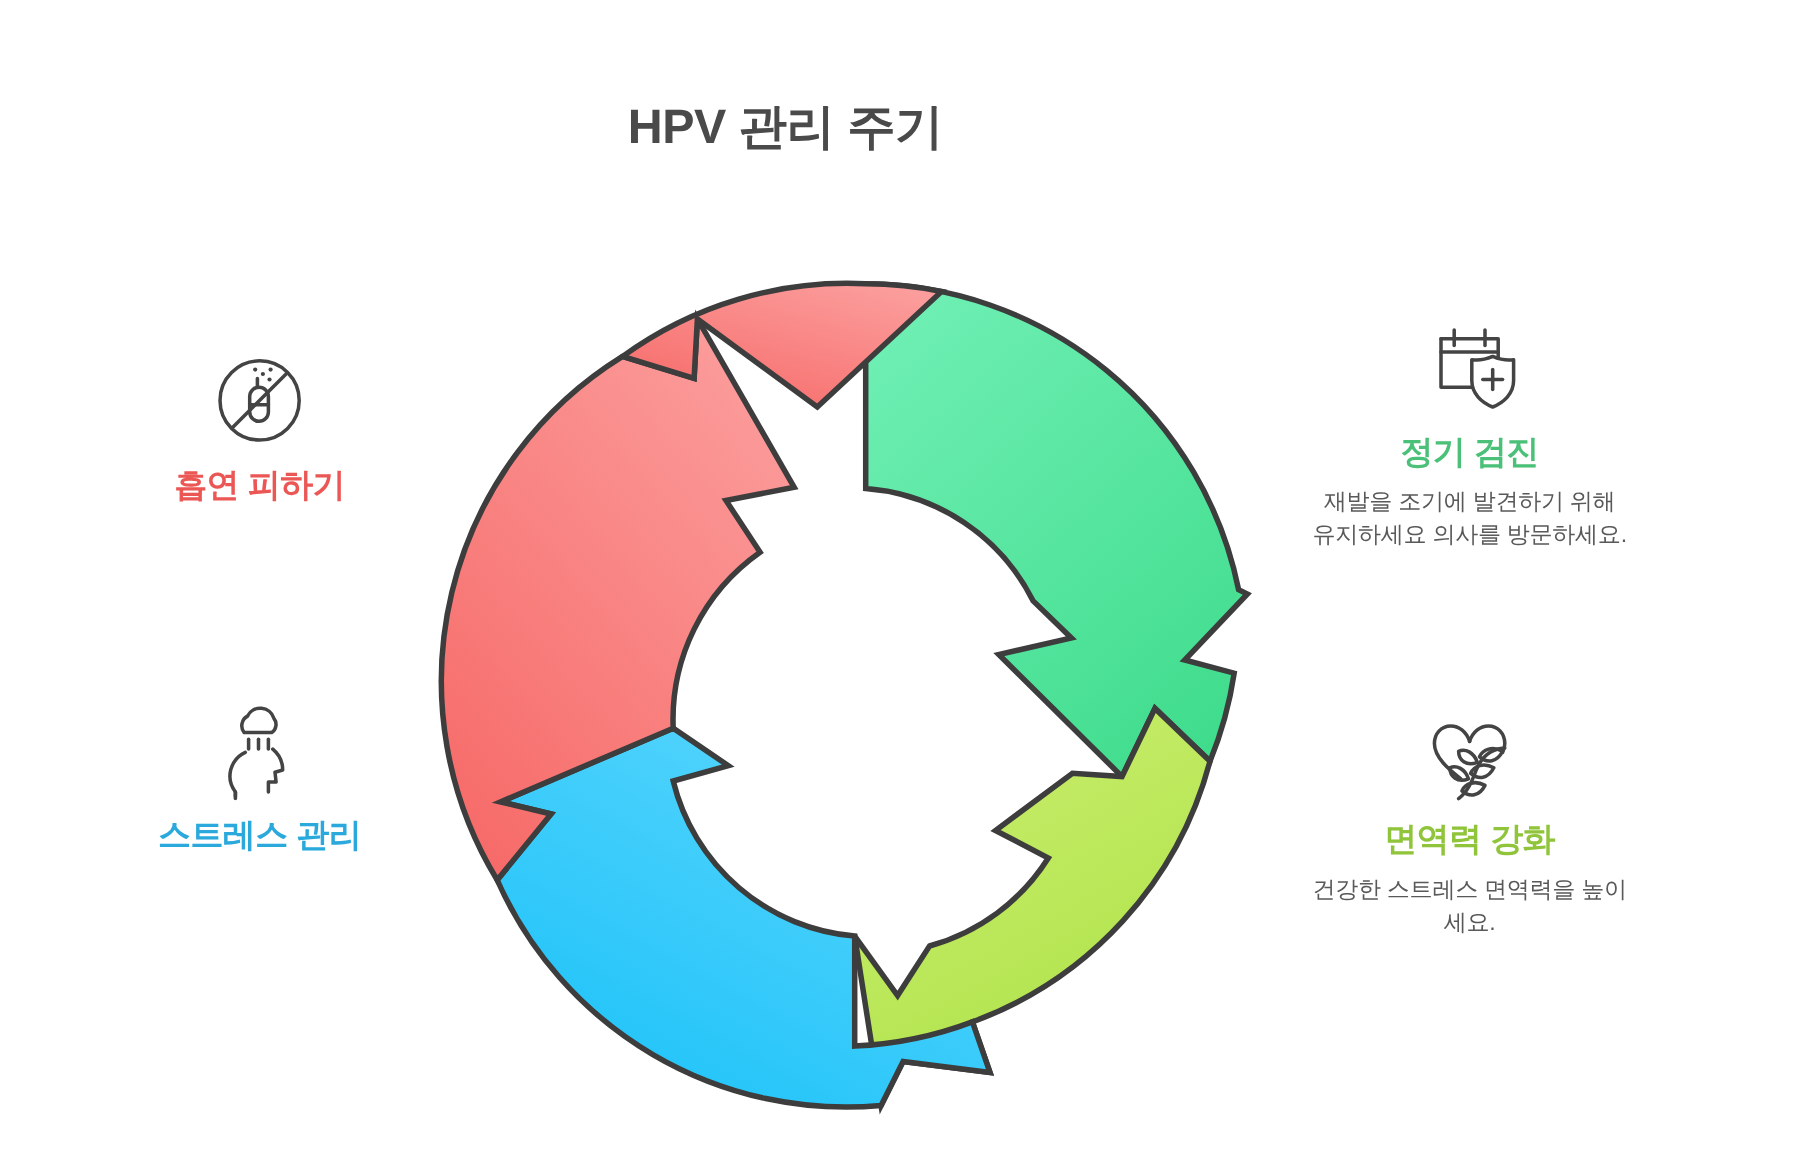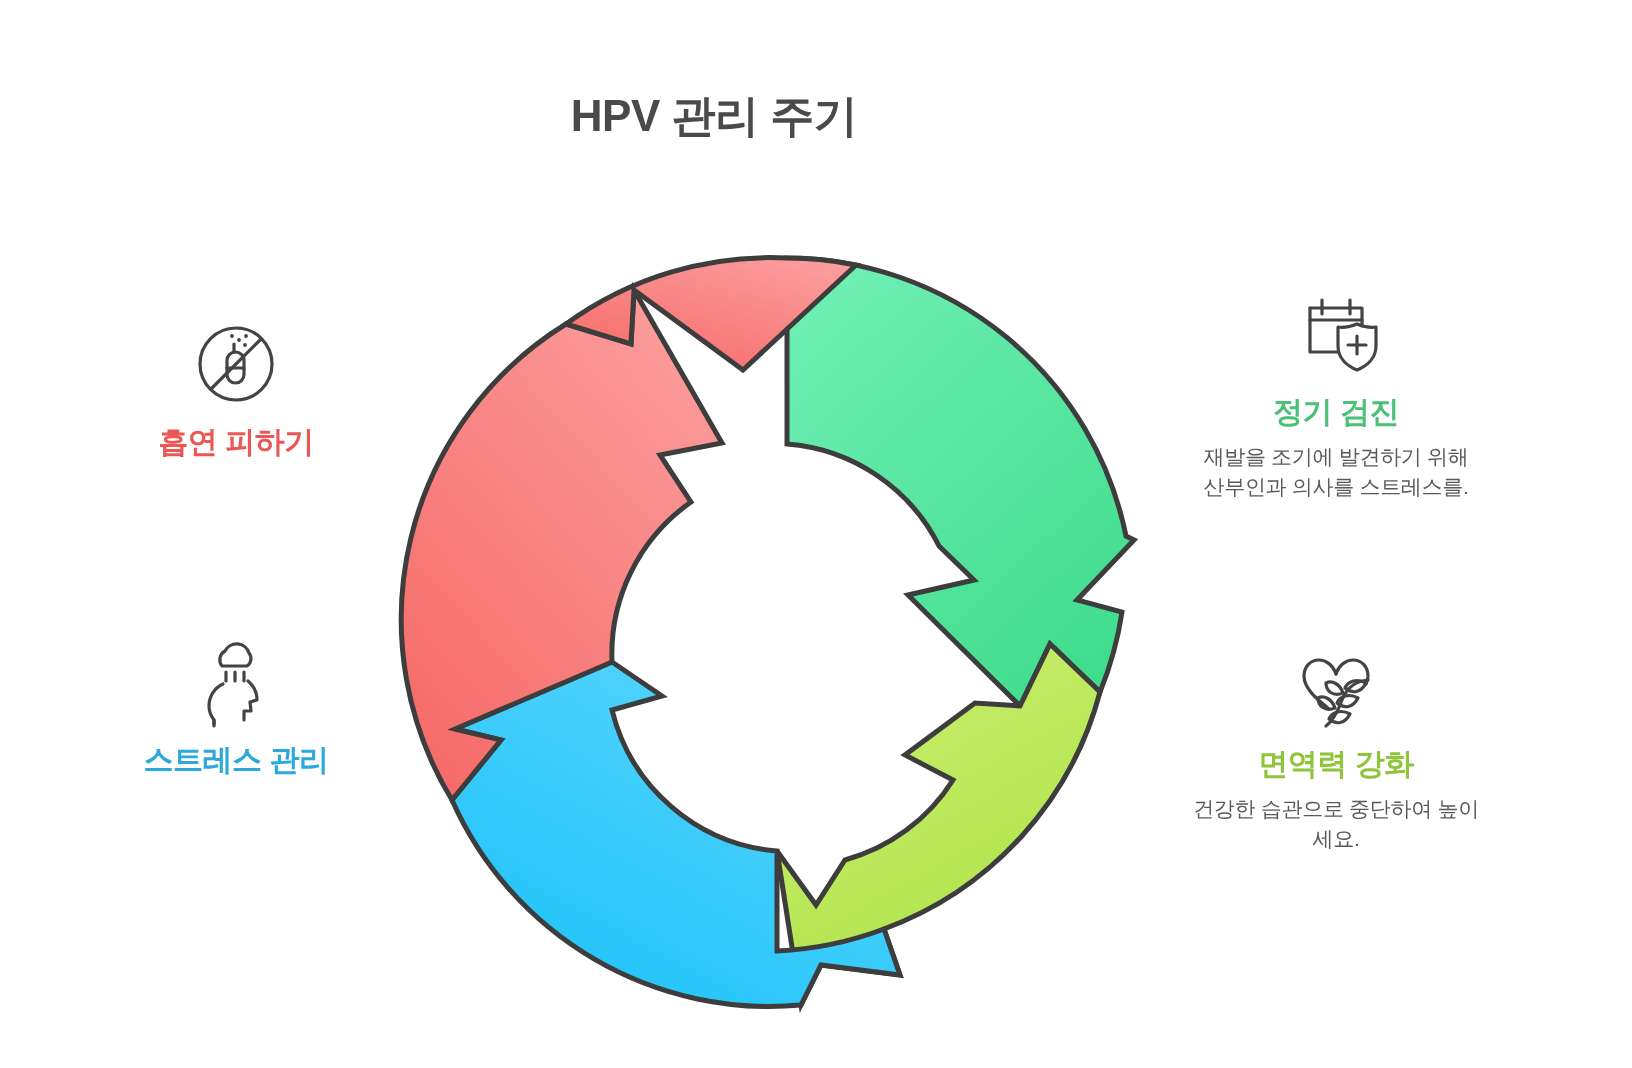--- a/index.html
+++ b/index.html
@@ -217,31 +217,31 @@
       <path d="M24 22 L24 66 L52 66"></path>
       <line x1="24" y1="34" x2="76" y2="34"></line>
       <line x1="36" y1="14" x2="36" y2="28"></line>
       <line x1="64" y1="14" x2="64" y2="28"></line>
       <path d="M71 38 c7 3 13 4 19 3 l0 19 c0 12 -9 20 -19 24 c-10 -4 -19 -12 -19 -24 l0 -19 c6 1 12 0 19 -3 Z"></path>
       <line x1="71" y1="50" x2="71" y2="68"></line>
       <line x1="62" y1="59" x2="80" y2="59"></line>
     </svg>
   </div>
   <div class="item-title" style="color:#4BC078">정기 검진</div>
-  <div class="item-desc">재발을 조기에 발견하기 위해 산부인과 의사를 스트레스를.</div>
+  <div class="item-desc">재발을 조기에 발견하기 위해 유지하세요 의사를 방문하세요.</div>
 </div>
 
 <div class="side-item right" id="item-immunity">
   <div class="item-icon">
     <svg width="100" height="92" viewBox="0 0 100 92" fill="none" stroke="#444444" stroke-width="3.2" stroke-linecap="round" stroke-linejoin="round">
       <path d="M50 34 c-3 -9 -10 -14 -17 -14 c-9 0 -15 7 -15 16 c0 13 14 24 24 32"></path>
       <path d="M50 34 c3 -9 10 -14 17 -14 c9 0 15 7 15 16 c0 3 -1 6 -2 8"></path>
       <path d="M82 40 c-14 1 -22 10 -26 20 c-4 11 -8 20 -16 26"></path>
       <path d="M80 43 c-9 -5 -18 -2 -21 5 c7 6 16 5 21 -5 Z"></path>
       <path d="M72 58 c-9 -5 -18 -2 -21 5 c7 6 16 5 21 -5 Z"></path>
       <path d="M64 74 c-9 -5 -18 -2 -21 5 c7 6 16 5 21 -5 Z"></path>
       <path d="M57 53 c-3 -9 -11 -13 -17 -10 c0 8 7 14 17 10 Z"></path>
       <path d="M49 68 c-3 -9 -11 -13 -17 -10 c0 8 7 14 17 10 Z"></path>
     </svg>
   </div>
   <div class="item-title" style="color:#90C43B">면역력 강화</div>
-  <div class="item-desc">건강한 습관으로 중단하여 높이세요.</div>
+  <div class="item-desc">건강한 스트레스 면역력을 높이세요.</div>
 </div>
 
 </body></html>

